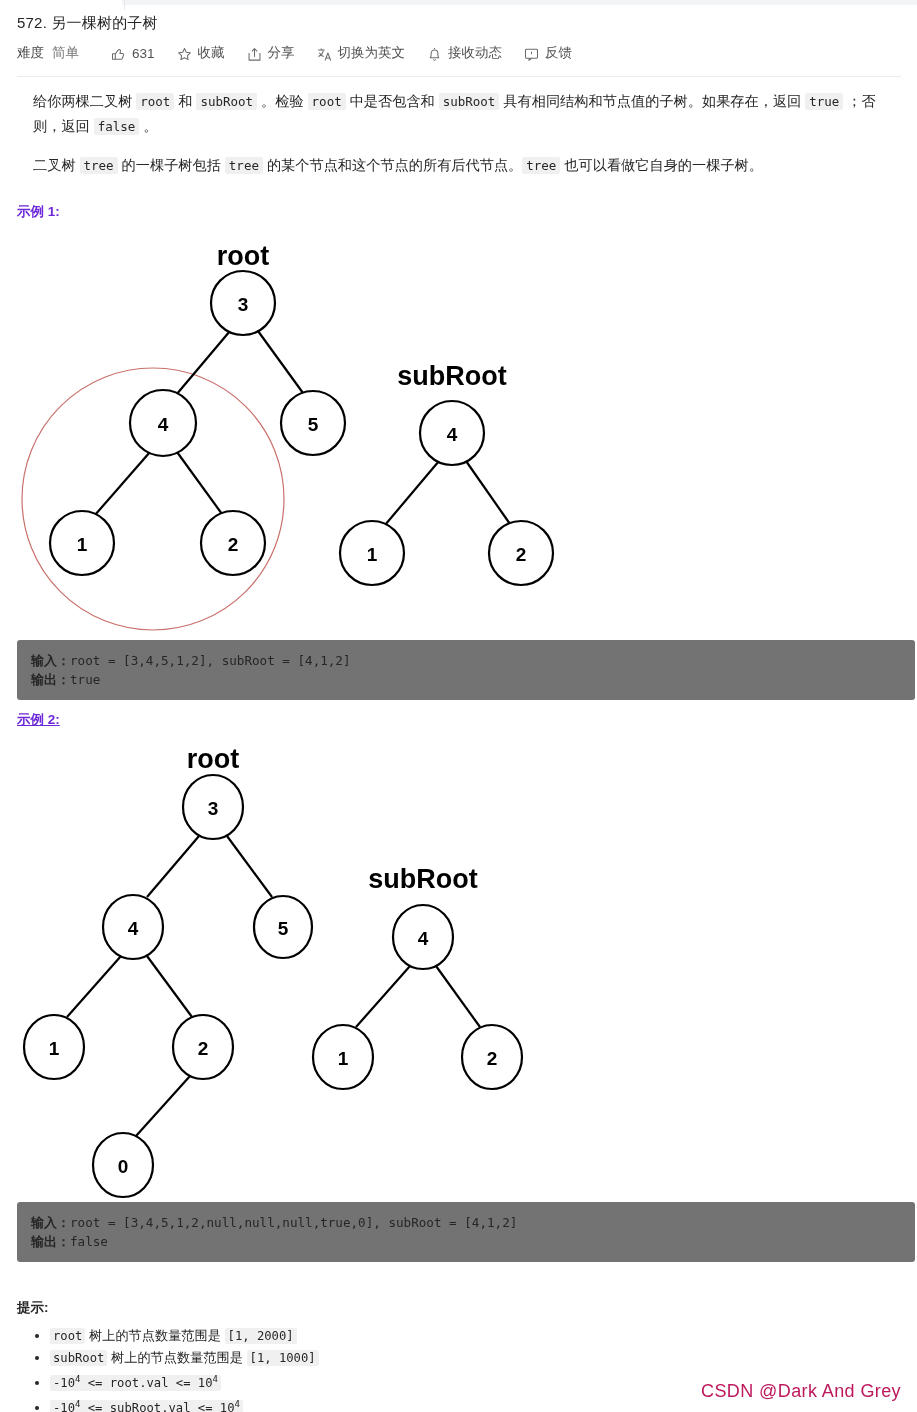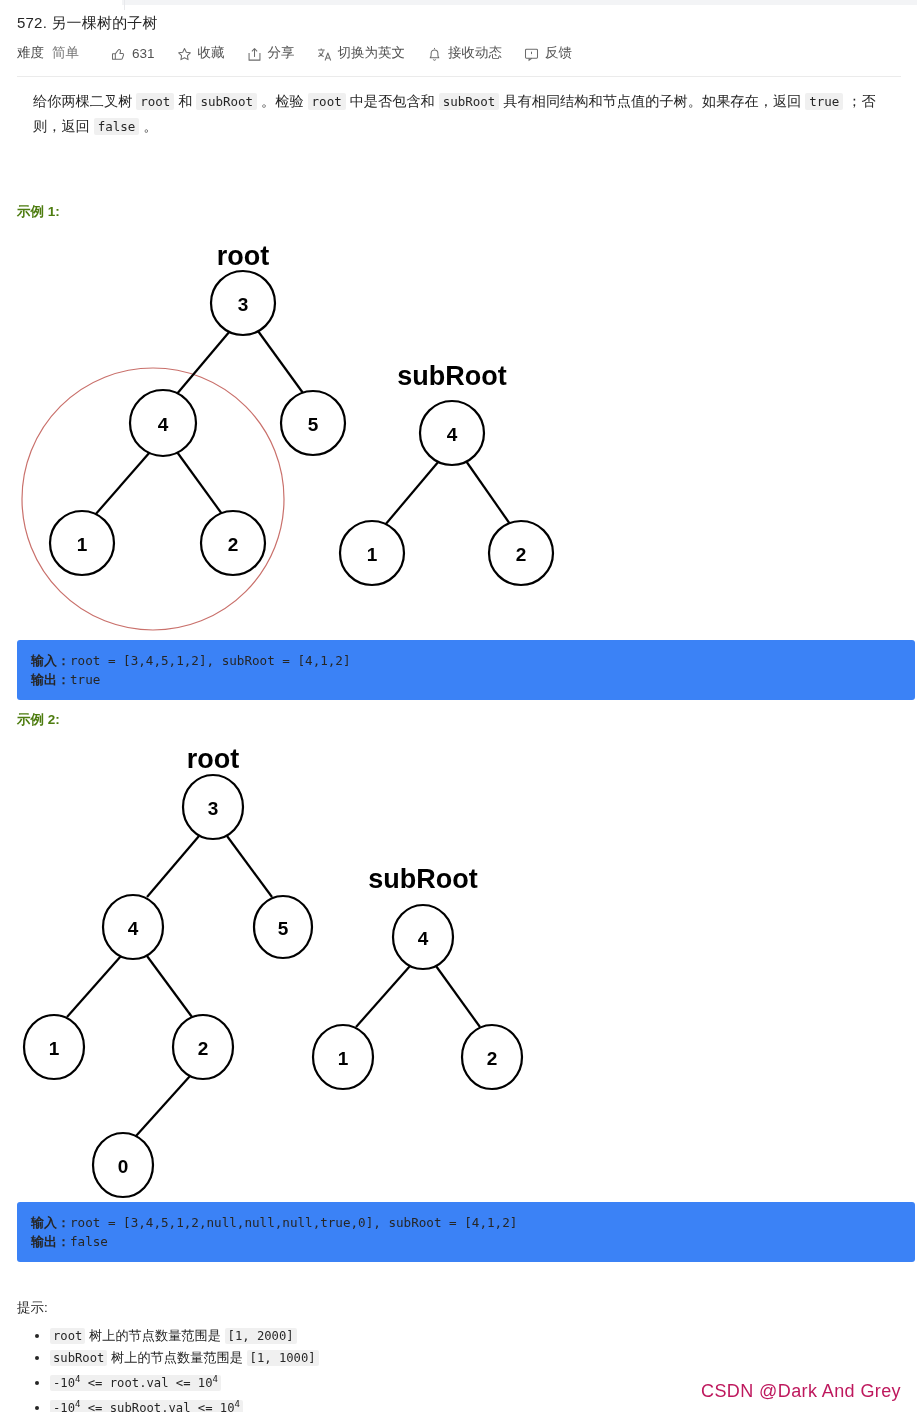--- a/index.html
+++ b/index.html
@@ -104,31 +104,31 @@
     border-radius: 2px;
     padding: 1px 4px;
     color: #262626;
   }
 
   
   .ex-label {
     position: absolute;
     font-size: 13.5px;
     font-weight: 700;
-    color: #4d7c0f;
+    color: #6d28d9;
   }
   .ex1-label { left: 17px; top: 203px; }
-  .ex2-label { left: 17px; top: 711px; }
+  .ex2-label { left: 17px; top: 711px; text-decoration: underline; }
 
   .fig { position: absolute; left: 0; top: 0; }
 
   .codeblock {
     position: absolute;
     left: 17px;
-    background: #3b82f6;
+    background: #737373;
     border-radius: 3px;
     padding: 11px 14px;
     font-family: "DejaVu Sans Mono", "Liberation Mono", monospace;
     font-size: 12.6px;
     line-height: 19px;
     color: #262626;
     white-space: pre;
   }
   .cb1 { top: 640px; width: 870px; }
   .cb2 { top: 1202px; width: 870px; }
@@ -137,21 +137,21 @@
     font-weight: 700;
     font-size: 13px;
   }
 
   
   .hints-title {
     position: absolute;
     left: 17px;
     top: 1299px;
     font-size: 13.5px;
-    font-weight: 400;
+    font-weight: 700;
     color: #262626;
   }
   .hints-list {
     position: absolute;
     left: 17px;
     top: 1325px;
     margin: 0;
     padding-left: 33px;
     font-size: 13.2px;
     line-height: 21px;
@@ -278,20 +278,21 @@
         </svg>
       </span>
       <span>反馈</span>
     </div>
   </div>
 
   <div class="hr"></div>
 
   <div class="desc">
     <p><span>给你两棵二叉树 </span><code class="chip">root</code><span> 和 </span><code class="chip">subRoot</code><span> 。检验 </span><code class="chip">root</code><span> 中是否包含和 </span><code class="chip">subRoot</code><span> 具有相同结构和节点值的子树。如果存在，返回 </span><code class="chip">true</code><span> ；否则，返回 </span><code class="chip">false</code><span> 。</span></p>
+    <p><span>二叉树 </span><code class="chip">tree</code><span> 的一棵子树包括 </span><code class="chip">tree</code><span> 的某个节点和这个节点的所有后代节点。</span><code class="chip">tree</code><span> 也可以看做它自身的一棵子树。</span></p>
   </div>
 
   <div class="ex-label ex1-label">示例 1:</div>
 
   <svg class="fig" id="fig1" width="917" height="1412">
       <circle cx="153" cy="499" r="131" stroke="#c9706b" class="hl-circle"></circle>
       <line x1="230" y1="331" x2="176" y2="395" class="edge"></line>
       <line x1="258" y1="331" x2="303" y2="393" class="edge"></line>
       <line x1="150" y1="452" x2="95" y2="515" class="edge"></line>
       <line x1="177" y1="452" x2="222" y2="514" class="edge"></line>

